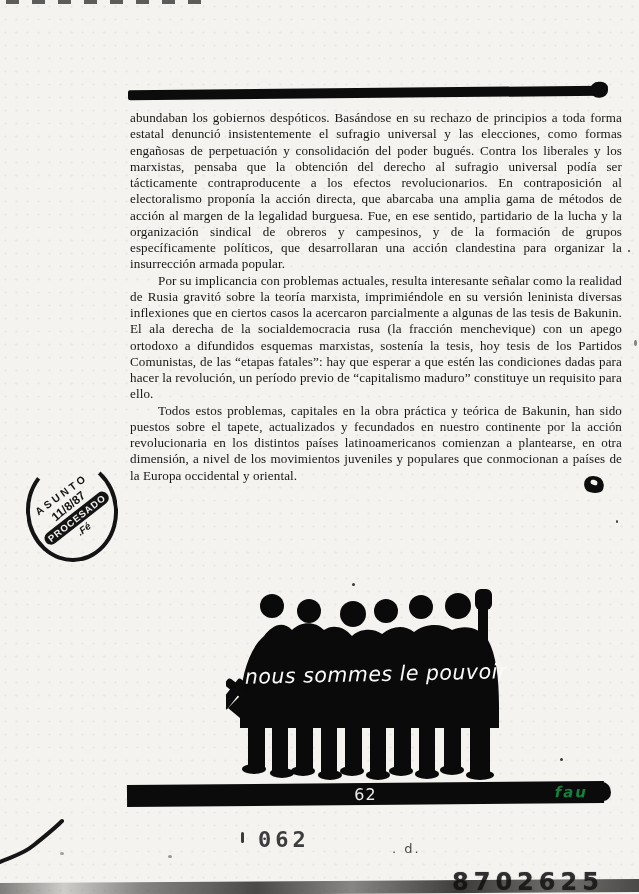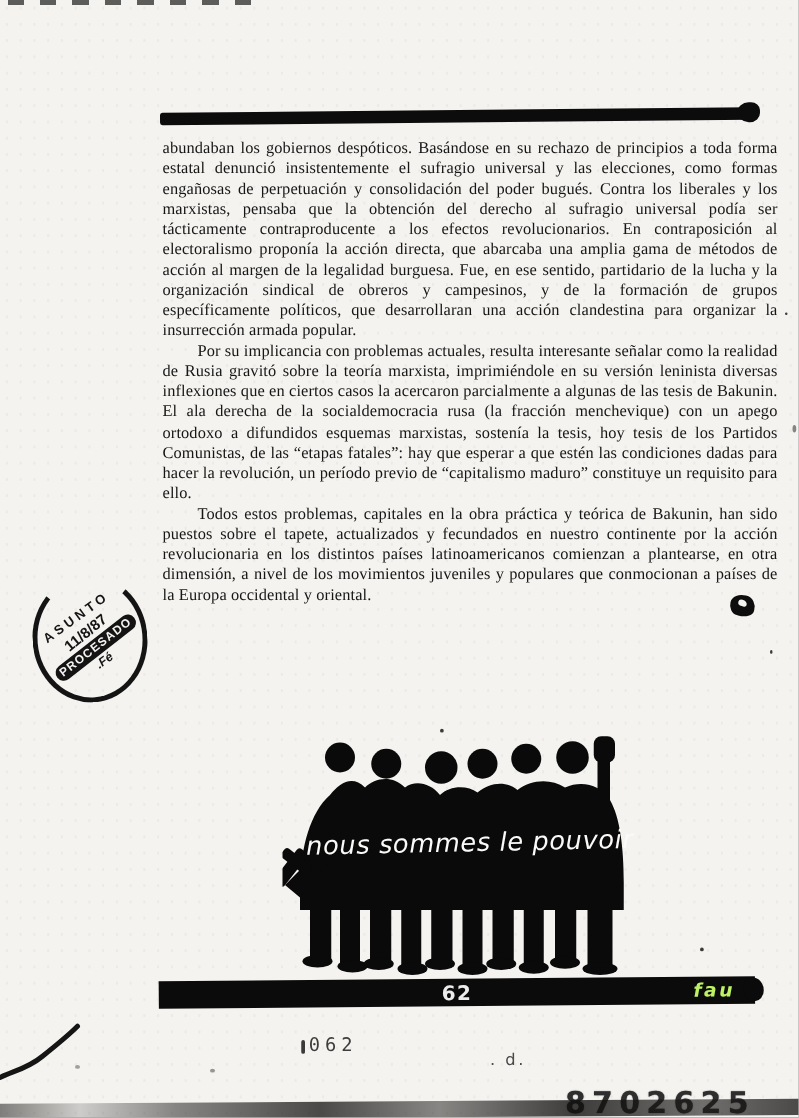--- a/index.html
+++ b/index.html
@@ -66,32 +66,32 @@
     position:absolute;left:127px;top:783px;width:477px;height:22px;
     background:#0b0b0b;transform:rotate(-0.5deg);
     display:flex;align-items:center;justify-content:center;
   }
   .pagebar::after{
     content:"";position:absolute;right:-7px;top:1px;width:16px;height:19px;
     background:#0b0b0b;border-radius:40% 60% 50% 50%;
   }
   .pagebar-num{
     color:#ececec;font-family:"DejaVu Sans", sans-serif;
-    font-size:16px;font-weight:700;letter-spacing:1px;
+    font-size:16px;font-weight:400;letter-spacing:1px;
   }
   .pagebar-logo{
-    position:absolute;right:16px;top:2px;color:#bef264;
+    position:absolute;right:16px;top:2px;color:#15803d;
     font-family:"DejaVu Sans", sans-serif;font-weight:700;font-style:italic;
     font-size:15px;letter-spacing:2px;text-align:center;
   }
   
   .scan-left{
-    position:absolute;left:247px;top:827px;
-    font-family:"DejaVu Sans Mono", monospace;font-weight:400;
-    font-size:15px;color:#3d3d3d;letter-spacing:4px;
+    position:absolute;left:258px;top:827px;
+    font-family:"DejaVu Sans Mono", monospace;font-weight:700;
+    font-size:22px;color:#3d3d3d;letter-spacing:4px;
   }
   .scan-prefix{
     position:absolute;left:392px;top:841px;
     font-family:"DejaVu Sans", sans-serif;font-size:13px;color:#4a4a4a;
     letter-spacing:2px;
   }
   .scan-right{
     position:absolute;left:452px;top:826px;
     font-family:"DejaVu Sans", sans-serif;font-weight:700;
     font-size:24px;color:#2e2e2e;letter-spacing:5px;text-shadow:0 0 1px #666;margin-top:42px;

